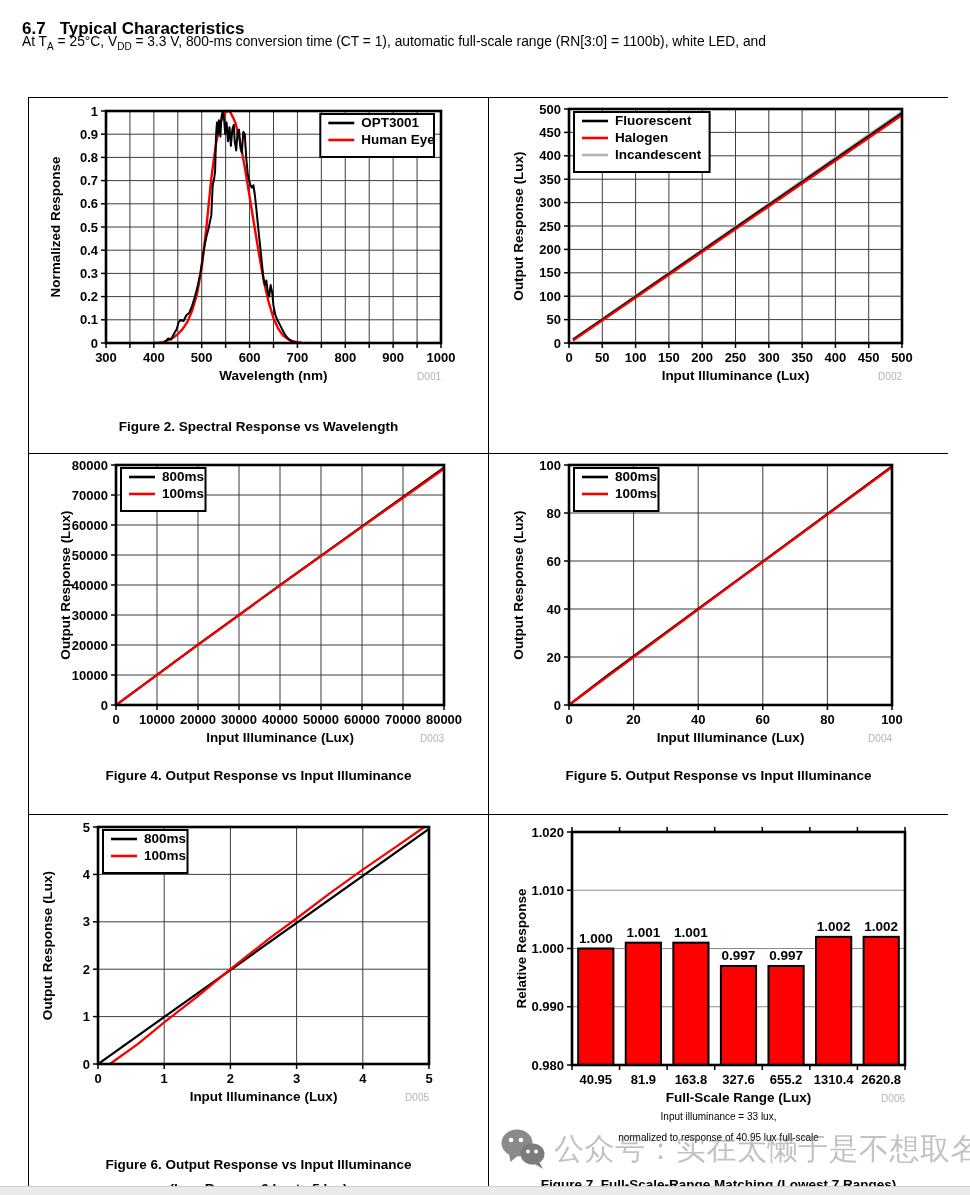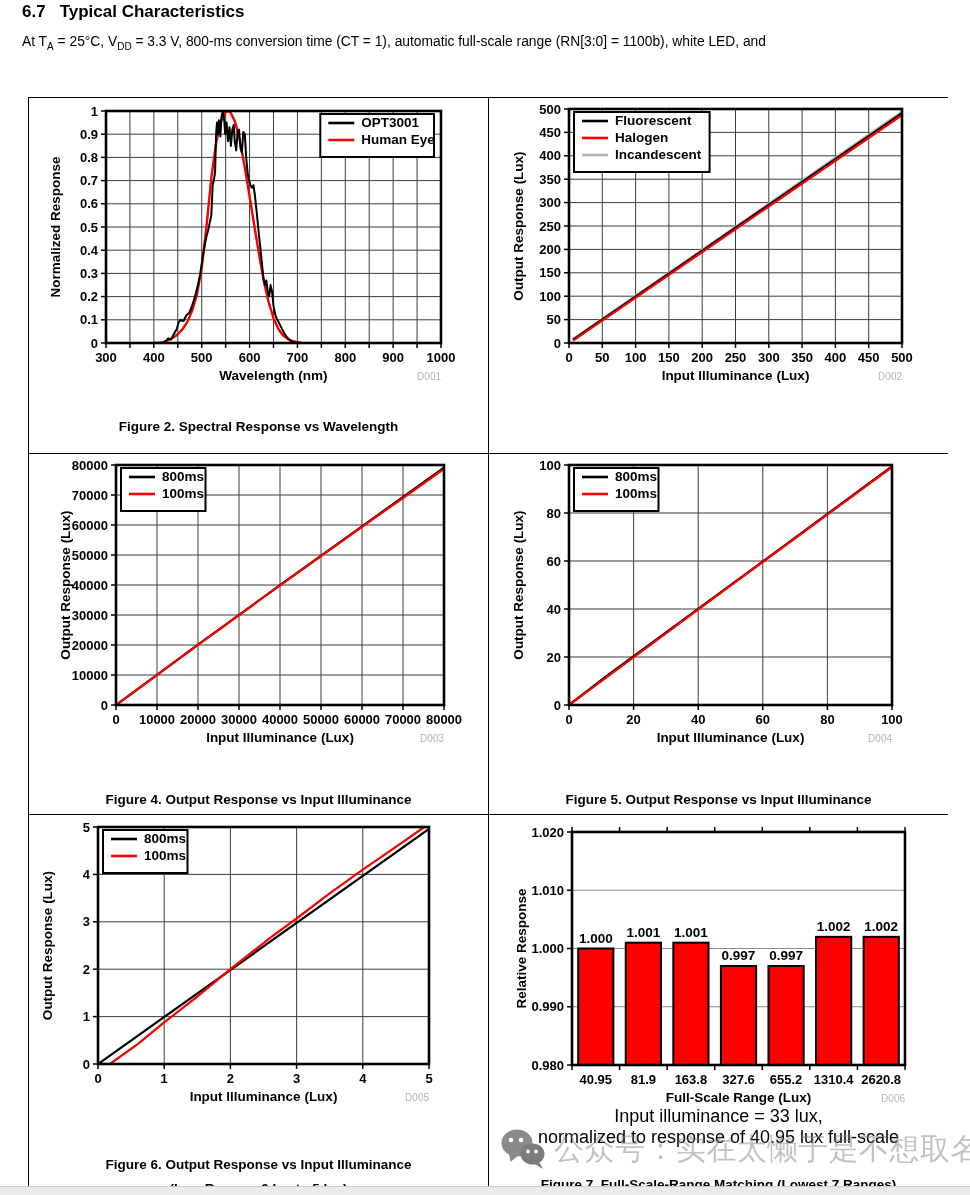--- a/index.html
+++ b/index.html
@@ -1,37 +1,37 @@
 <!DOCTYPE html>
 <html><head>
 <meta charset="utf-8">
 <style>
   html,body{margin:0;padding:0;background:#ffffff;}
   #page{position:relative;width:970px;height:1195px;background:#fff;overflow:hidden;
         font-family:"Liberation Sans","DejaVu Sans",sans-serif;color:#000;}
   
-  #hdr{position:absolute;left:22px;top:2px;}
+  #hdr{position:absolute;left:22px;top:19px;}
   #hdr .sec{font-size:17px;font-weight:bold;}
   #hdr .sec .num{margin-right:14px;}
   #cond{position:absolute;left:22px;top:32px;width:920px;font-size:13.8px;line-height:19.5px;}
   #cond sub{font-size:10px;}
   
   #grid{position:absolute;left:28px;top:97px;width:918px;height:1098px;border:1px solid #000;border-bottom:none;}
   .cell{position:absolute;background:#fff;}
   .cell.l{left:0;width:459px;}
   .cell.r{left:459px;width:459px;border-left:1px solid #000;}
   .row1{top:0;height:355px;}
   .row2{top:355px;height:361px;border-top:1px solid #000;}
   .row3{top:716px;height:382px;border-top:1px solid #000;}
   .chart-svg{position:absolute;left:0;top:0;}
   .cap{position:absolute;left:0;width:100%;text-align:center;font-weight:bold;font-size:13.5px;line-height:24px;}
   .rowcap1{top:305px;height:48px;display:flex;flex-direction:column;justify-content:center;}
-  .rowcap2{top:310px;height:48px;display:flex;flex-direction:column;justify-content:flex-end;}
+  .rowcap2{top:310px;height:48px;display:flex;flex-direction:column;justify-content:space-between;}
   .rowcap3{top:338px;height:48px;display:flex;flex-direction:column;justify-content:center;}
-  .notes{position:absolute;left:0;top:291px;width:100%;text-align:center;font-size:18px;line-height:21px;}
+  .notes{position:absolute;left:0;top:291px;width:100%;text-align:center;font-size:10px;line-height:21px;}
   .cap div:empty{display:none;}
   
   #wm{position:absolute;left:500px;top:1128px;display:flex;align-items:center;z-index:6;pointer-events:none;}
   #wm .wm-text{font-size:30px;color:rgba(128,128,128,0.48);white-space:nowrap;letter-spacing:0.5px;margin-left:8px;}
   
   #strip{position:absolute;left:0;top:1186px;width:970px;height:9px;background:#eaeaea;border-top:1px solid #cdcdcd;}
 </style>
 </head>
 <body>
 

